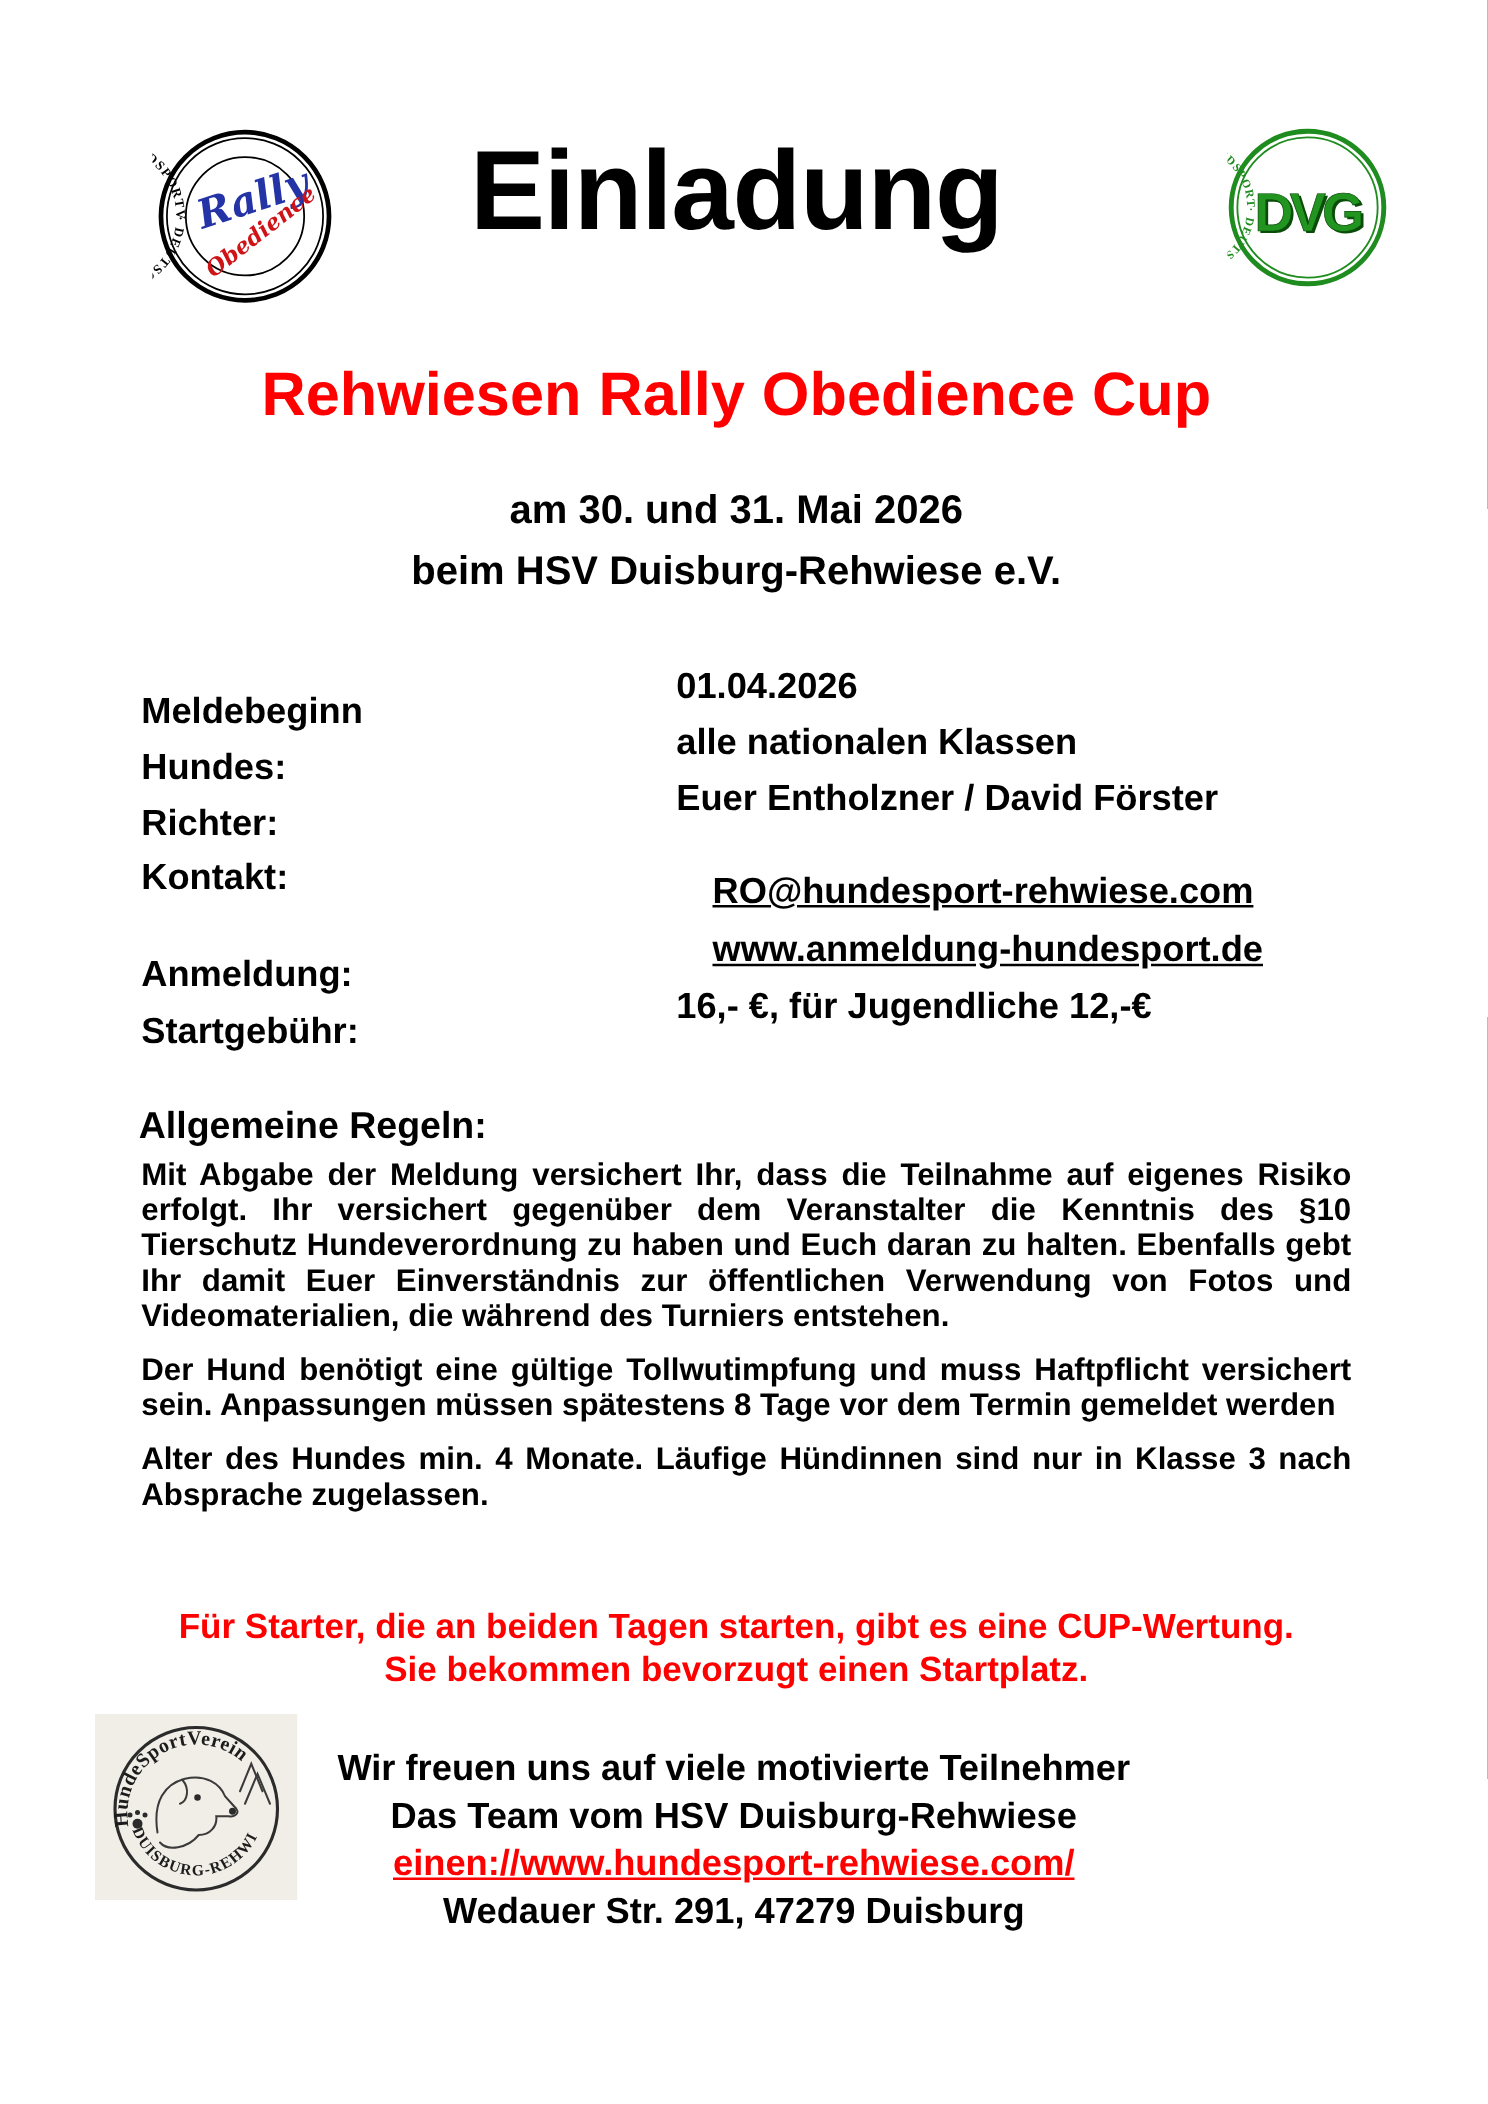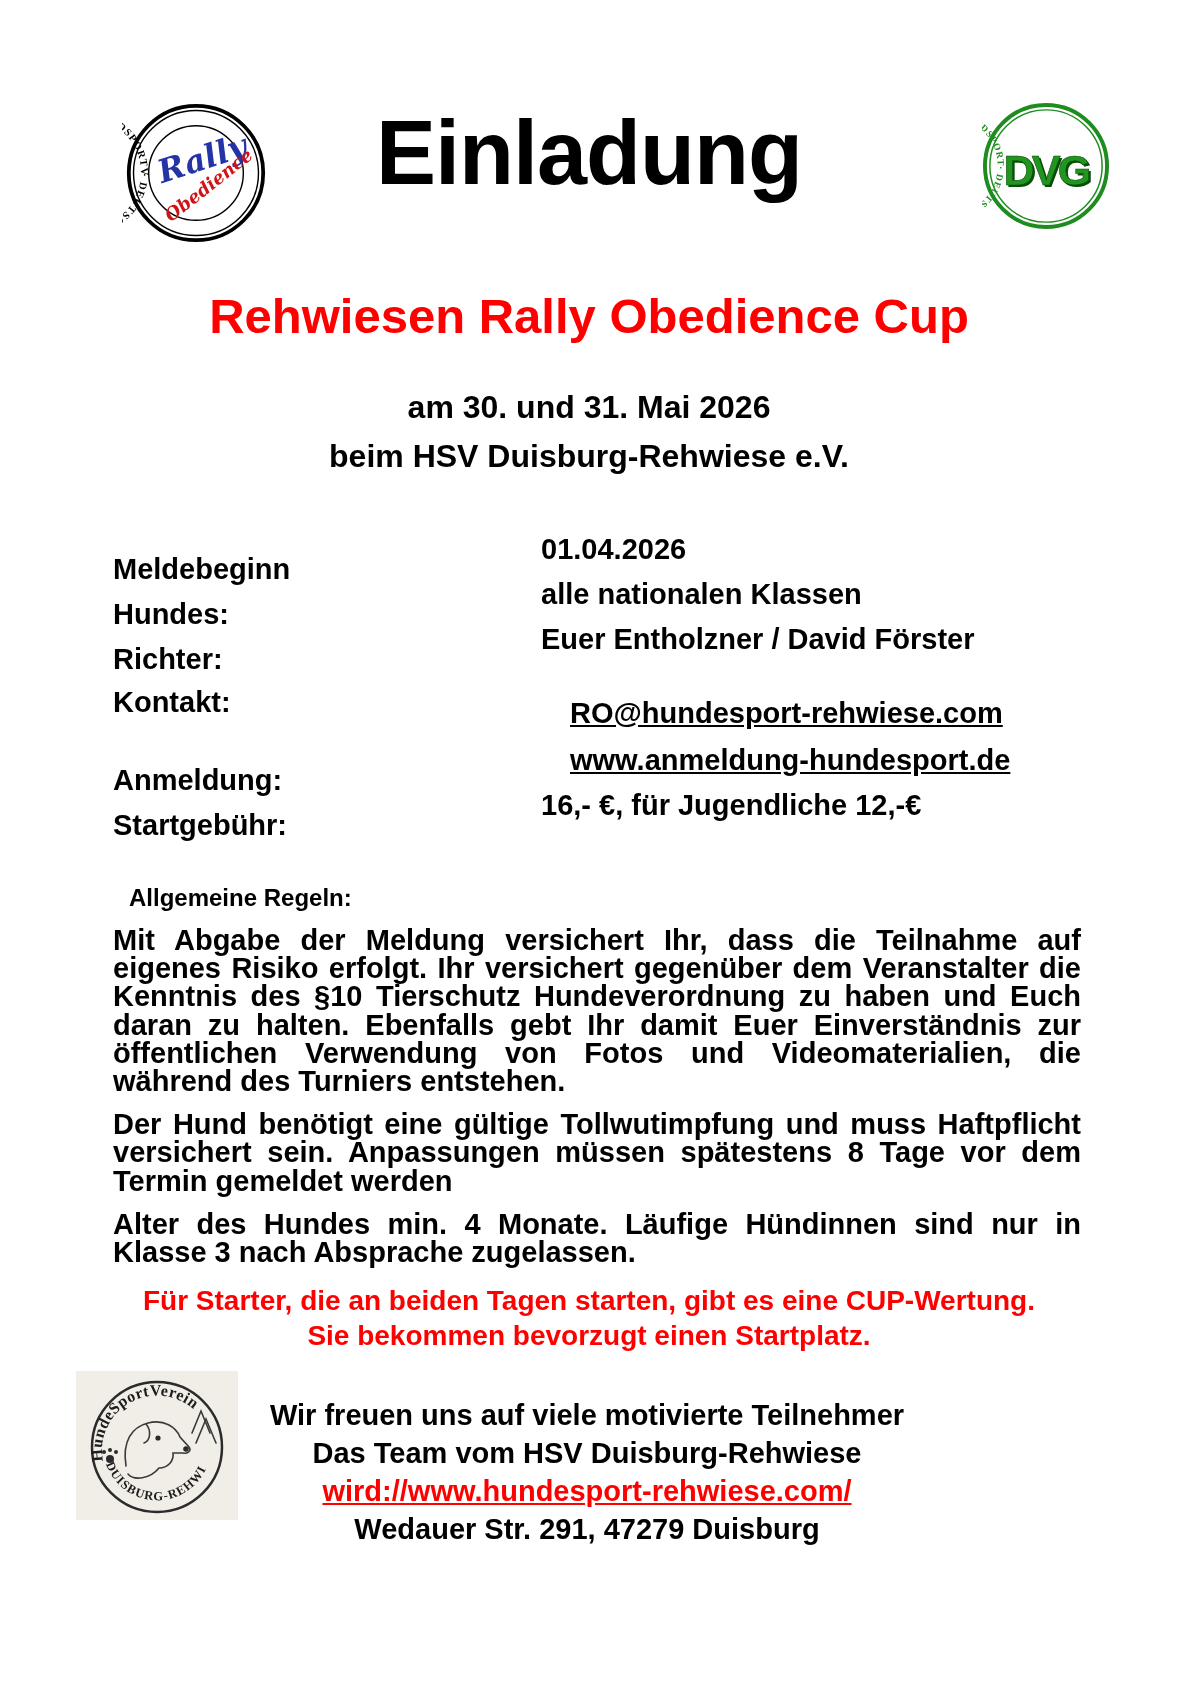--- a/index.html
+++ b/index.html
@@ -17,22 +17,22 @@
   .centered{left:0;width:1190px;text-align:center;transform:translateX(-6px);}
   .main-title{top:104px;font-size:90px;letter-spacing:-1px;line-height:1.1;}
   .event-title{top:288px;font-size:49px;color:#ff0000;}
   .event-date{top:389px;font-size:32px;}
   .event-venue{top:438px;font-size:32px;}
   .details{left:113px;top:532px;width:980px;}
   .detail-row{position:absolute;left:0;width:980px;font-size:29px;line-height:34px;}
   .detail-label{position:absolute;left:0;top:0;margin-top:20px;}
   .detail-value{position:absolute;left:428px;top:0;width:552px;}
   .u-black{text-decoration:underline;margin-left:29px;}
-  .rules-heading{left:129px;top:884px;font-size:24px;}
-  .rules-body{left:113px;top:926px;width:968px;font-size:29px;line-height:28.2px;text-align:justify;}
+  .rules-heading{left:111px;top:884px;font-size:30px;}
+  .rules-body{left:113px;top:926px;width:968px;font-size:25px;line-height:28.2px;text-align:justify;}
   .rules-body p{margin:0 0 15px 0;}
   .cup-note{top:1283px;font-size:28px;line-height:35px;color:#ff0000;}
   .closing{top:1396px;font-size:29px;line-height:38px;transform:translateX(-8px);}
   .link-red{color:#ff0000;text-decoration:underline;}
   .logo{position:absolute;}
   svg text{font-weight:bold;}
 </style>
 </head>
 <body>
 
@@ -138,17 +138,17 @@
       <circle cx="34" cy="88" r="4"></circle>
       <circle cx="28" cy="81" r="2"></circle>
       <circle cx="34" cy="79" r="2"></circle>
       <circle cx="40" cy="81" r="2"></circle>
     </g>
   </svg>
 
   <div class="abs centered closing">
     <div>Wir freuen uns auf viele motivierte Teilnehmer</div>
     <div>Das Team vom HSV Duisburg-Rehwiese</div>
-    <div><span class="link-red">wird://www.hundesport-rehwiese.com/</span></div>
+    <div><span class="link-red">einen://www.hundesport-rehwiese.com/</span></div>
     <div>Wedauer Str. 291, 47279 Duisburg</div>
   </div>
 
 </div>
 
 </body></html>

